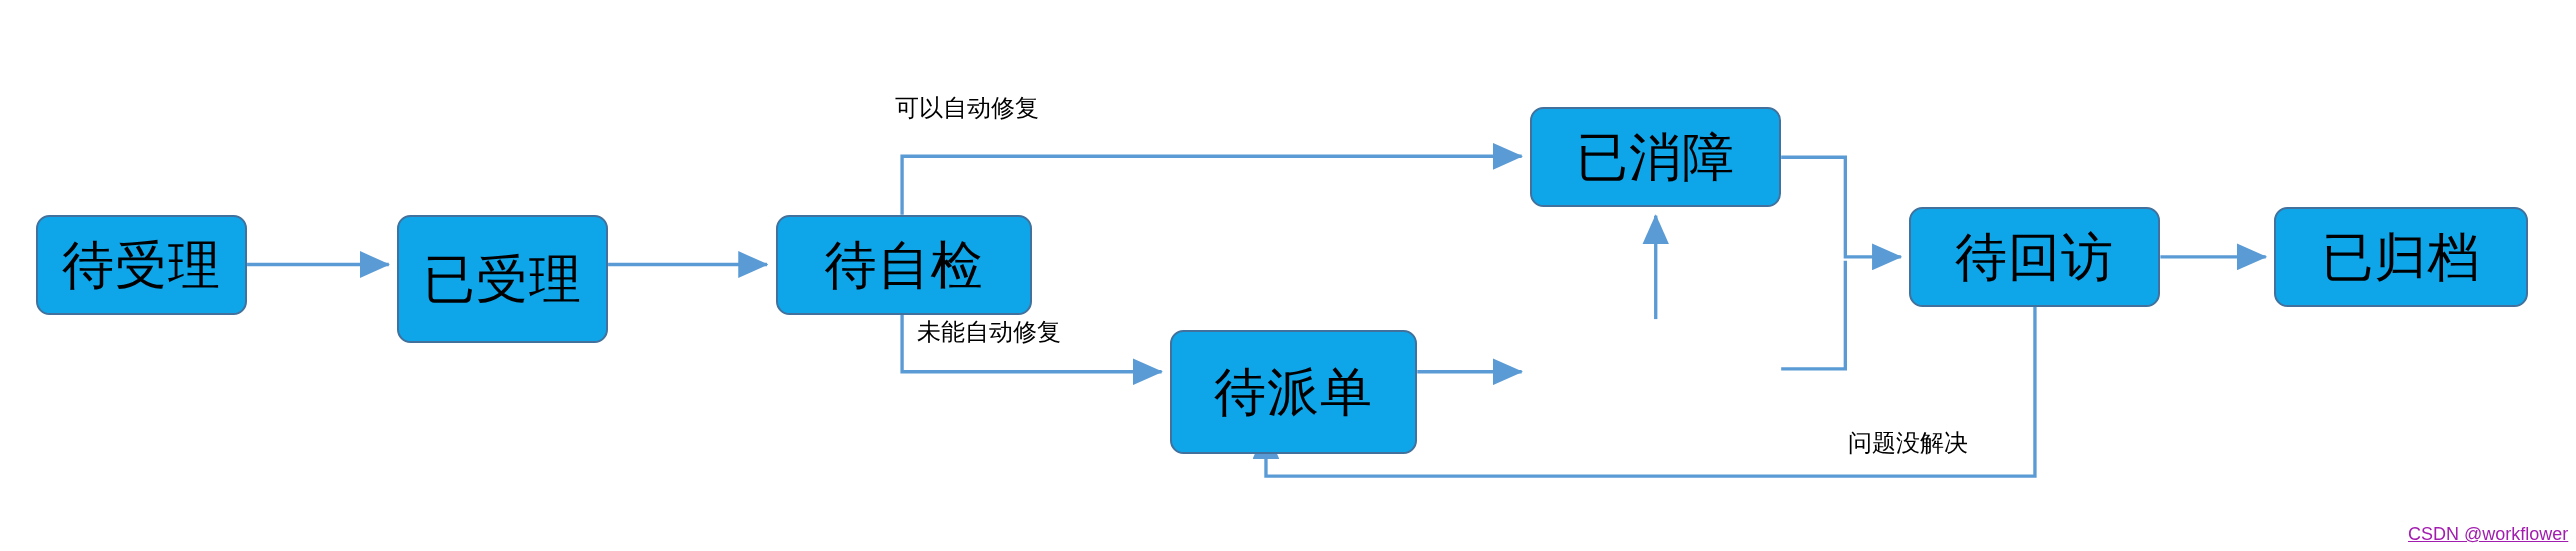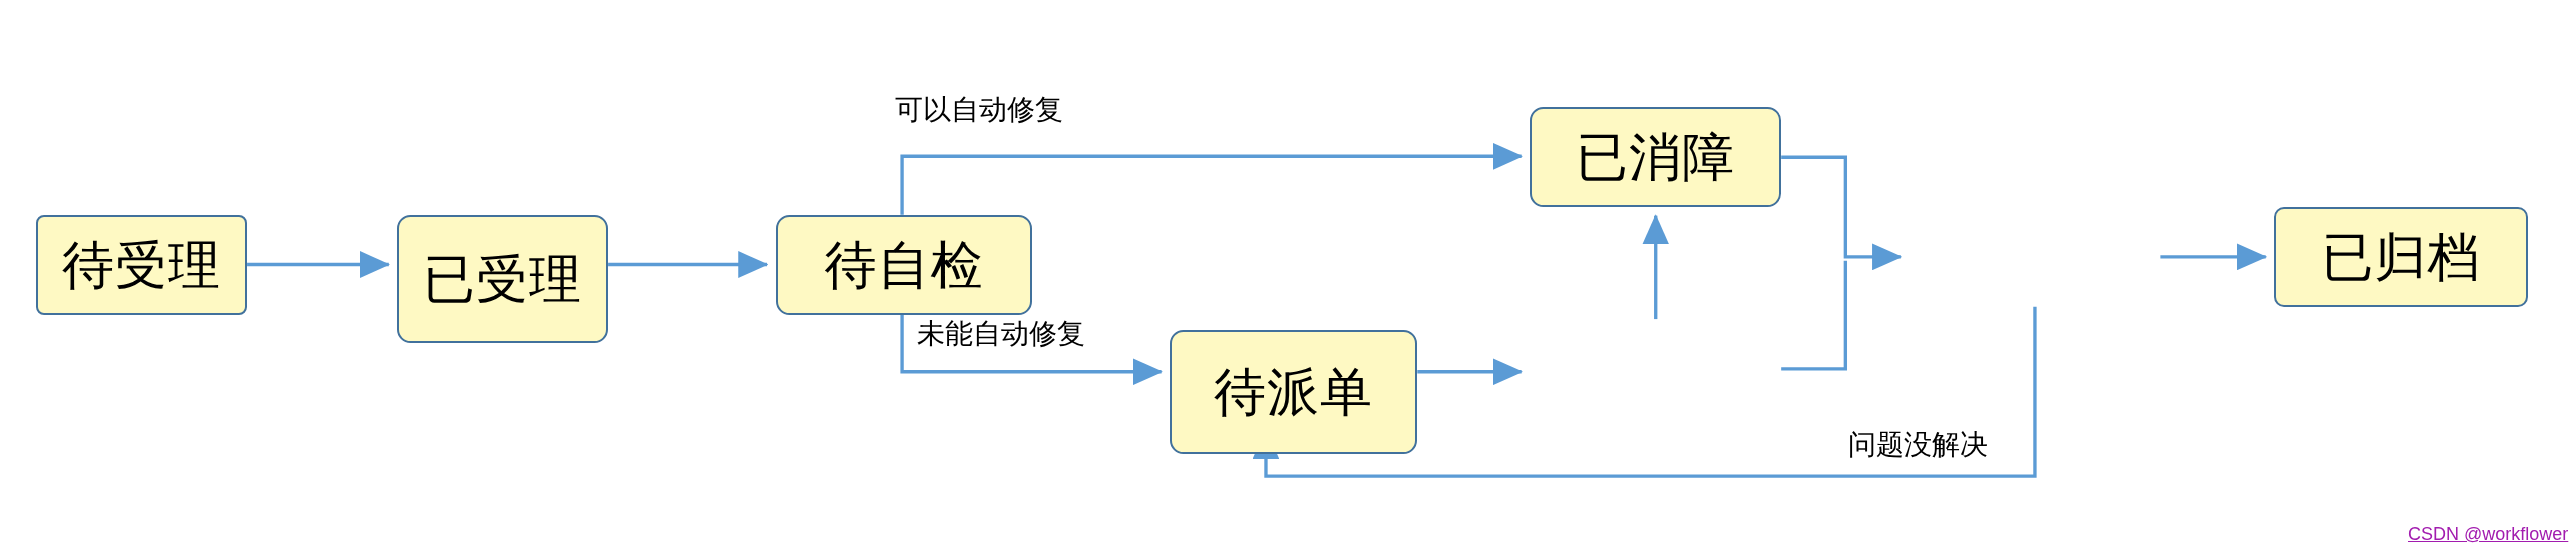--- a/index.html
+++ b/index.html
@@ -24,37 +24,37 @@
     top: 0;
     width: 2576px;
     height: 552px;
     pointer-events: none;
   }
   .node {
     position: absolute;
     box-sizing: border-box;
     border: 2.9px solid #41719C;
     border-radius: 13.4px;
-    background: #fef9c3;
+    background: #0ea5e9;
     display: flex;
     align-items: center;
     justify-content: center;
     color: #000000;
     font-family: "DejaVu Sans", "Liberation Sans", sans-serif;
     font-size: 52px;
     line-height: 1;
     letter-spacing: 1px;
     white-space: nowrap;
     user-select: none;
   }
   .edge-label {
     position: absolute;
     color: #000000;
     font-family: "DejaVu Sans", "Liberation Sans", sans-serif;
-    font-size: 28px;
+    font-size: 24px;
     line-height: 1;
     white-space: nowrap;
     user-select: none;
   }
   .watermark {
     position: absolute;
     color: #a21caf;
     font-family: "Liberation Sans", "DejaVu Sans", sans-serif;
     font-size: 18px;
     line-height: 1;
@@ -89,43 +89,46 @@
 
     <path d="M 1860 164 L 1927 164 L 1927 268 L 1985 268" fill="none" stroke="#5B9BD5" stroke-width="3.5" marker-end="url(#arrowhead)"></path>
 
     <path d="M 1860 385 L 1927 385 L 1927 272" fill="none" stroke="#5B9BD5" stroke-width="3.5"></path>
 
     <path d="M 2256 268 L 2366 268" fill="none" stroke="#5B9BD5" stroke-width="3.5" marker-end="url(#arrowhead)"></path>
 
     <path d="M 2125 320 L 2125 497 L 1322 497 L 1322 449" fill="none" stroke="#5B9BD5" stroke-width="3.5" marker-end="url(#arrowhead)"></path>
   </svg>
 
-  <div class="node" style="left:36px; top:215px; width:211px; height:100px;border-radius:8px;">
+  <div class="node" style="left:36px; top:215px; width:211px; height:100px;">
     <span>待受理</span>
   </div>
 
   <div class="node" style="left:397px; top:215px; width:211px; height:128px;">
     <span>已受理</span>
   </div>
 
   <div class="node" style="left:776px; top:215px; width:256px; height:100px;">
     <span>待自检</span>
   </div>
 
   <div class="node" style="left:1530px; top:107px; width:251px; height:100px;">
     <span>已消障</span>
   </div>
 
   <div class="node" style="left:1170px; top:322px; width:247px; height:124px;margin-top:8px;">
     <span>待派单</span>
   </div>
 
 
+  <div class="node" style="left:1909px; top:207px; width:251px; height:100px;">
+    <span>待回访</span>
+  </div>
 
-  <div class="node" style="left:2274px; top:207px; width:254px; height:100px;border-radius:10px;">
+  <div class="node" style="left:2274px; top:207px; width:254px; height:100px;">
     <span>已归档</span>
   </div>
 
   <div class="edge-label" style="left:895px; top:96px;">可以自动修复</div>
 
   <div class="edge-label" style="left:917px; top:320px;">未能自动修复</div>
 
   <div class="edge-label" style="left:1848px; top:431px;font-family:Liberation Serif, serif;">问题没解决</div>
 
   <div class="watermark" style="left:2408px; top:525px;">CSDN @workflower</div>

